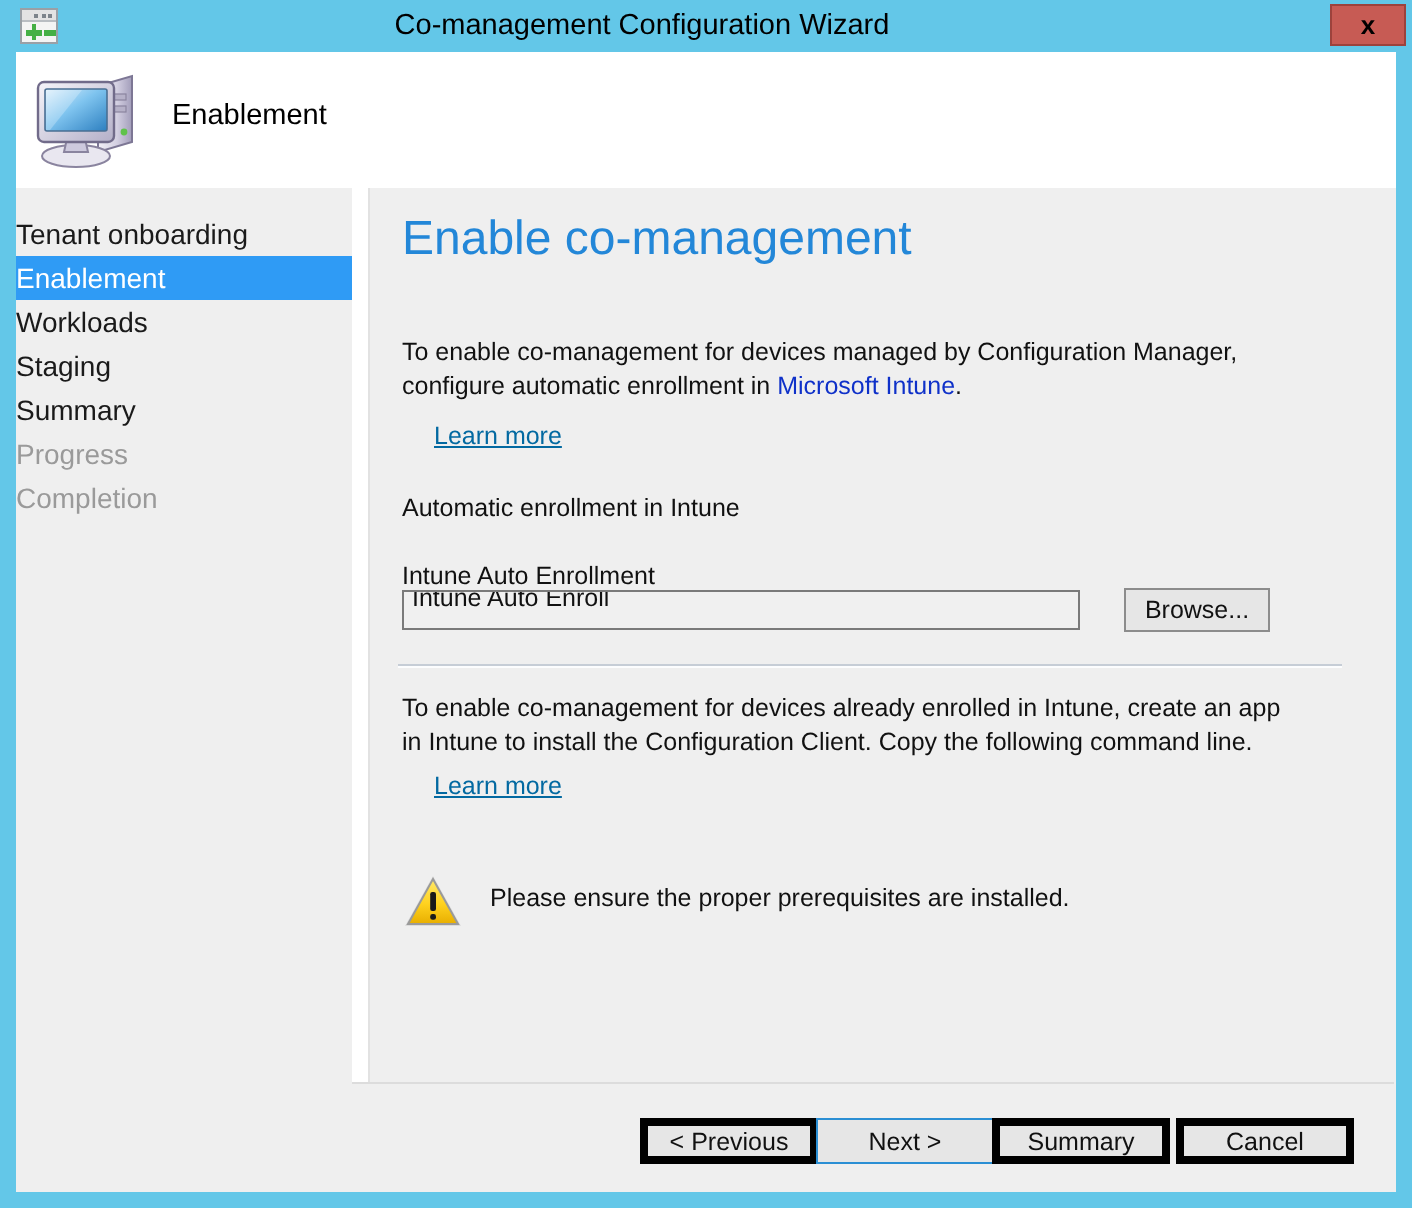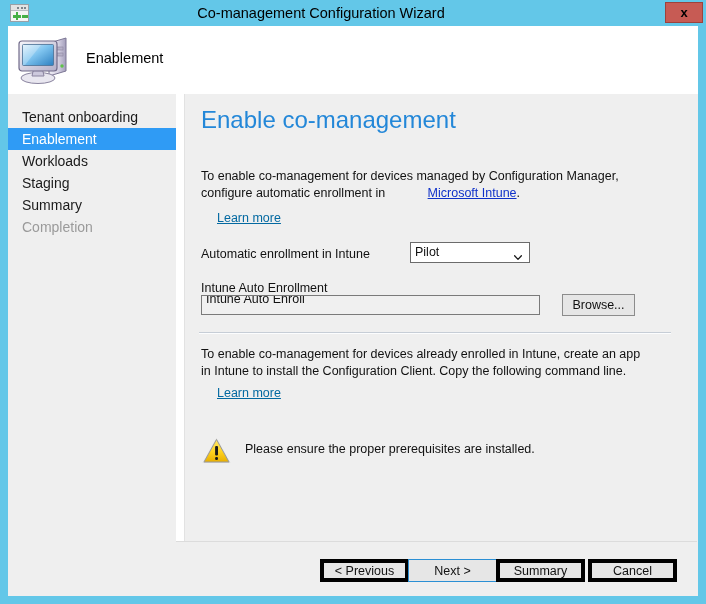--- a/index.html
+++ b/index.html
@@ -127,21 +127,20 @@
     left: 0; top: 3px;
     width: 168px;
     height: 502px;
     background: #efefef;
     box-sizing: border-box;
   }
   .nav-item {
     position: relative;
     height: 22px;
     line-height: 22px;
-    padding-left: 14px;
     font-size: 14px;
     color: #1a1a1a;
     cursor: pointer;
     white-space: nowrap;
   }
   .nav-item.first { margin-top: 12px; }
   .nav-item.selected {
     background: #2f9bf5;
     color: #ffffff;
   }
@@ -172,23 +171,21 @@
     position: absolute;
     font-size: 12.5px;
     color: #111111;
     line-height: 17px;
   }
   #para1 { left: 16px; top: 74px; width: 452px; }
   #para2 { left: 16px; top: 252px; width: 452px; }
 
   a.wlink {
     color: #0f31c9;
-    text-decoration: underline;
-    cursor: pointer;
-    margin-left: 39px;
+    cursor: pointer;
   }
   .learn-more {
     position: absolute;
     left: 16px;
     font-size: 12.5px;
     color: #0369a1;
     text-decoration: underline;
     cursor: pointer;
     margin-left: 16px;
   }
@@ -386,42 +383,37 @@
       <div class="nav-item">
         <span>Workloads</span>
       </div>
       <div class="nav-item">
         <span>Staging</span>
       </div>
       <div class="nav-item">
         <span>Summary</span>
       </div>
       <div class="nav-item disabled">
+        <span>Progress</span>
+      </div>
+      <div class="nav-item disabled">
         <span>Completion</span>
       </div>
     </div>
 
     <div id="content-panel">
 
       <div id="page-heading">Enable co-management</div>
 
       <div class="para" id="para1"><span>To enable co-management for devices managed by Configuration Manager, configure automatic enrollment in </span><a class="wlink">Microsoft Intune</a><span>.</span></div>
 
       <div class="learn-more" id="learn1">Learn more</div>
 
       <div class="field-label" id="label-auto-enroll">Automatic enrollment in Intune</div>
 
-      <div id="enrollment-select">
-        <span>Pilot</span>
-        <span class="chevron-down-icon">
-          <svg width="8" height="8" viewBox="0 0 8 8" xmlns="http://www.w3.org/2000/svg">
-            <path d="M0.6 1.8 L4 5.4 L7.4 1.8" fill="none" stroke="#1a1a1a" stroke-width="1.3" stroke-linecap="round" stroke-linejoin="round"></path>
-          </svg>
-        </span>
-      </div>
 
       <div class="field-label" id="label-intune-auto">Intune Auto Enrollment</div>
 
       <input id="auto-enroll-input" type="text" readonly="" value="Intune Auto Enroll" style="">
 
       <button id="browse-button">Browse...</button>
 
       <div class="groove" id="groove1"></div>
 
       <div class="para" id="para2">To enable co-management for devices already enrolled in Intune, create an app in Intune to install the Configuration Client. Copy the following command line.</div>

